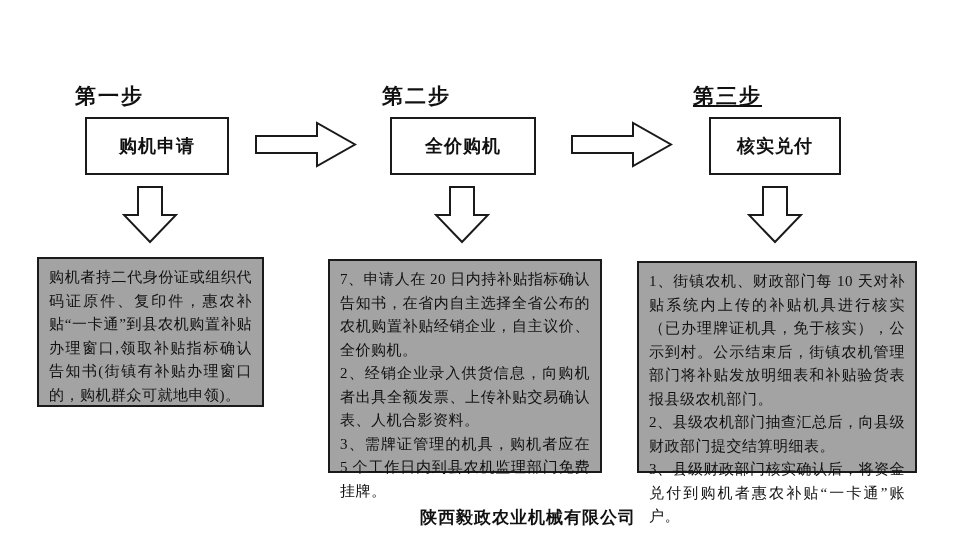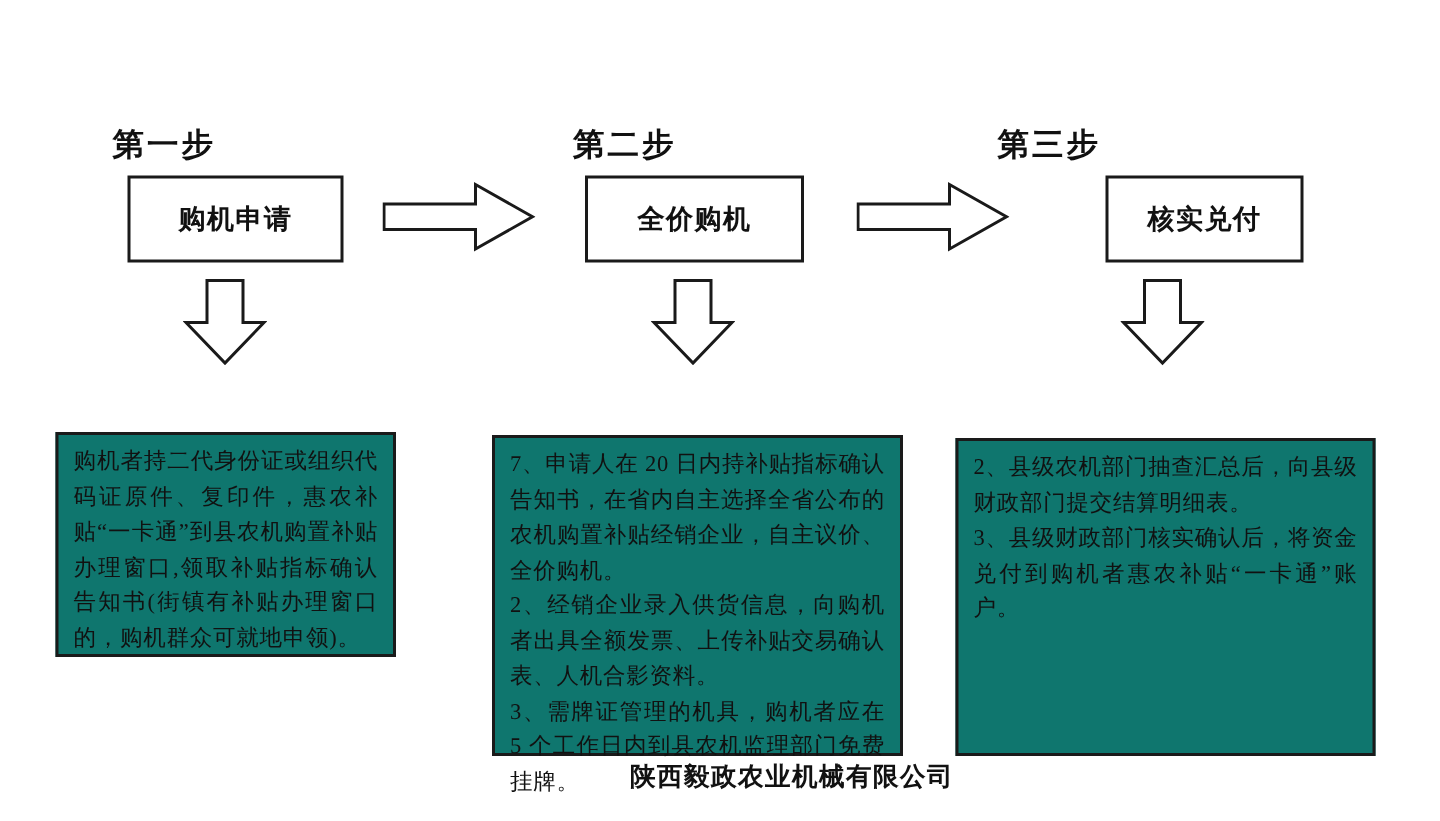--- a/index.html
+++ b/index.html
@@ -55,28 +55,27 @@
   }
   .v-arrow {
     position: absolute;
     top: 186px;
     width: 56px;
     height: 58px;
   }
   .detail-box {
     position: absolute;
     border: 2px solid #1a1a1a;
-    background: #0f766e;
+    background: #a3a3a3;
     box-sizing: border-box;
     padding: 7px 10px;
     font-size: 15px;
     line-height: 23.5px;
     text-align: justify;
     letter-spacing: 0.5px;
-    margin-top: 31px;
   }
   .detail-box p {
     margin: 0;
   }
   .footer {
     position: absolute;
     top: 506px;
     left: 0;
     width: 100%;
     text-align: center;
@@ -94,29 +93,29 @@
   }
 </style>
 </head>
 <body>
 
 <div class="canvas">
 
 
   <div class="step-label" style="left:75px;">第一步</div>
   <div class="step-label" style="left:382px;">第二步</div>
-  <div class="step-label" style="left:665px;">第三步</div>
+  <div class="step-label" style="left:693px;text-decoration:underline;">第三步</div>
 
   <div class="step-box" style="left:85px;width:140px;">
     <span>购机申请</span>
   </div>
   <div class="step-box" style="left:390px;width:142px;">
     <span>全价购机</span>
   </div>
-  <div class="step-box" style="left:709px;width:128px;margin-left:28px;">
+  <div class="step-box" style="left:709px;width:128px;">
     <span>核实兑付</span>
   </div>
 
   <svg class="h-arrow" style="left:255px;" viewBox="0 0 102 47">
     <polygon points="1,15 62,15 62,2 100,23.5 62,45 62,32 1,32"></polygon>
   </svg>
   <svg class="h-arrow" style="left:571px;" viewBox="0 0 102 47">
     <polygon points="1,15 62,15 62,2 100,23.5 62,45 62,32 1,32"></polygon>
   </svg>
 
@@ -134,19 +133,20 @@
     <p>购机者持二代身份证或组织代码证原件、复印件，惠农补贴“一卡通”到县农机购置补贴办理窗口,领取补贴指标确认告知书(街镇有补贴办理窗口的，购机群众可就地申领)。</p>
   </div>
 
   <div class="detail-box" style="left:328px;top:259px;width:274px;height:214px;">
     <p>7、申请人在 20 日内持补贴指标确认告知书，在省内自主选择全省公布的农机购置补贴经销企业，自主议价、全价购机。</p>
     <p>2、经销企业录入供货信息，向购机者出具全额发票、上传补贴交易确认表、人机合影资料。</p>
     <p>3、需牌证管理的机具，购机者应在 5 个工作日内到县农机监理部门免费挂牌。</p>
   </div>
 
   <div class="detail-box" style="left:637px;top:261px;width:280px;height:212px;">
+    <p>1、街镇农机、财政部门每 10 天对补贴系统内上传的补贴机具进行核实（已办理牌证机具，免于核实），公示到村。公示结束后，街镇农机管理部门将补贴发放明细表和补贴验货表报县级农机部门。</p>
     <p>2、县级农机部门抽查汇总后，向县级财政部门提交结算明细表。</p>
     <p>3、县级财政部门核实确认后，将资金兑付到购机者惠农补贴“一卡通”账户。</p>
   </div>
 
   <div class="footer">陕西毅政农业机械有限公司</div>
 
 </div>
 
 </body></html>

